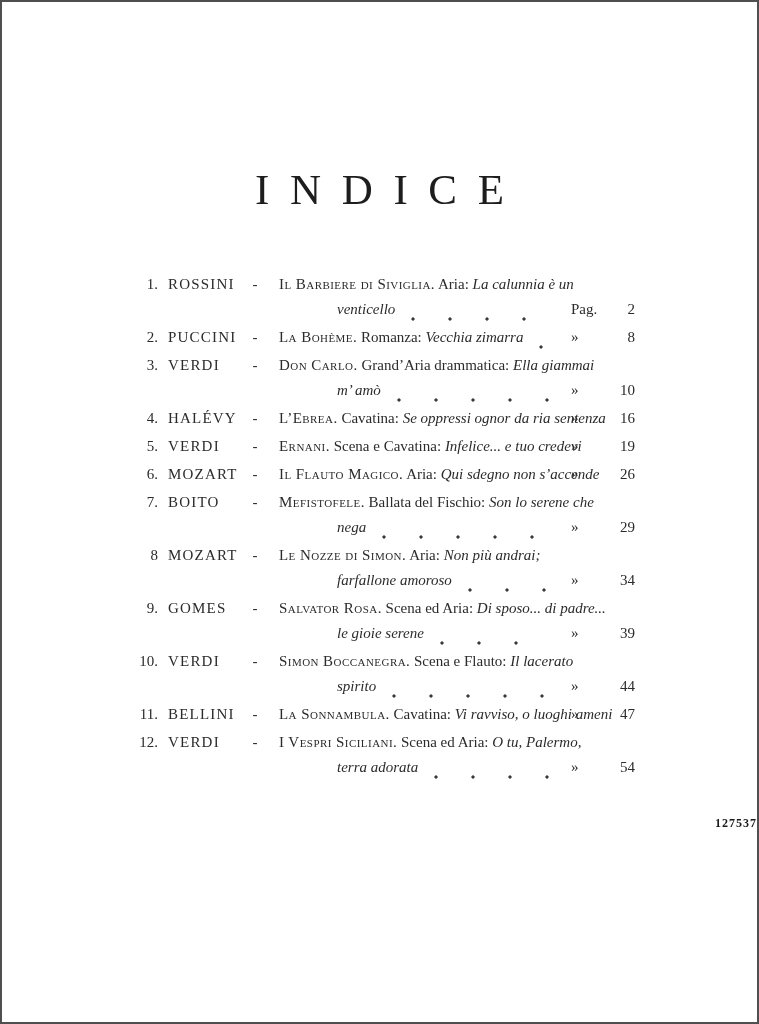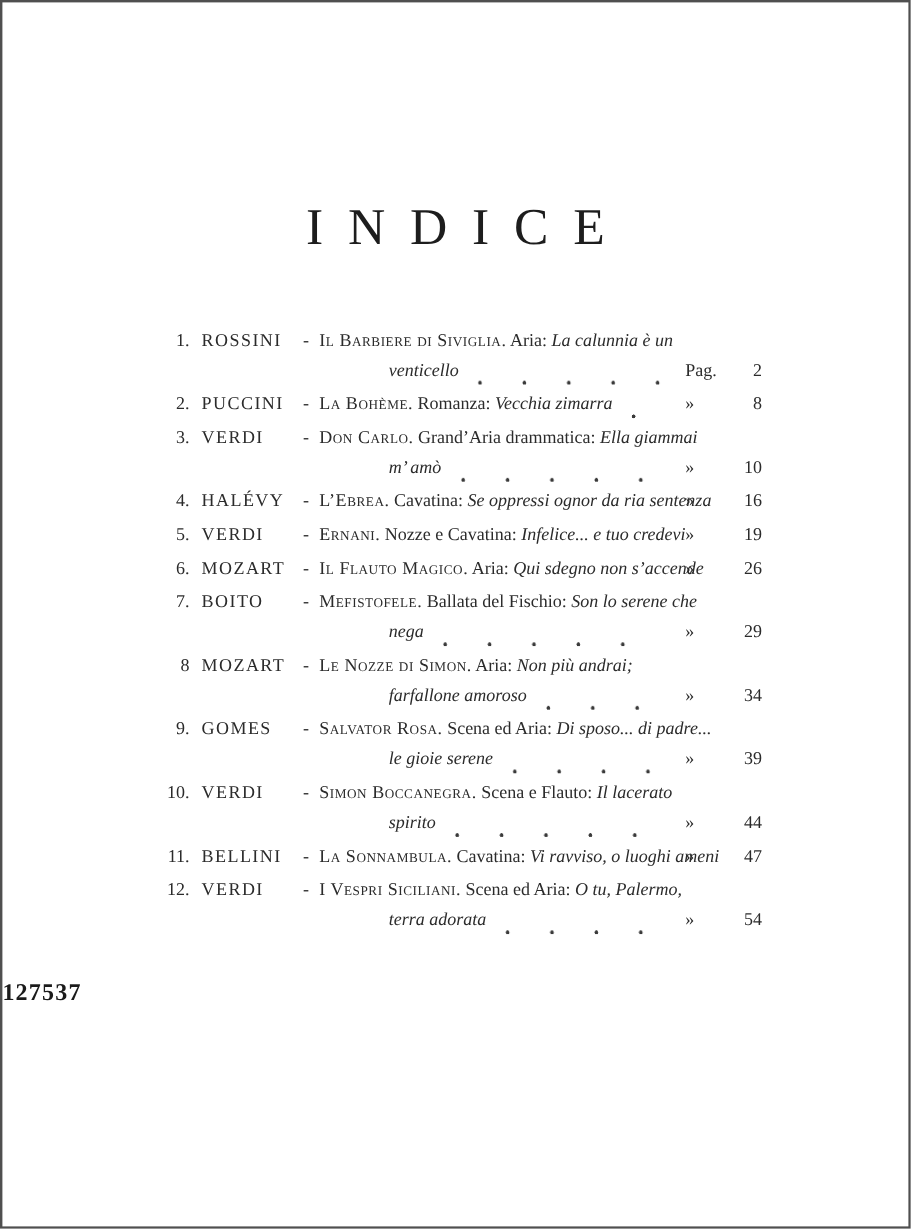--- a/index.html
+++ b/index.html
@@ -38,41 +38,41 @@
   .entry{
     display:grid;
     grid-template-columns:30px 80px 14px 1fr 38px 28px;
     column-gap:4px;
     margin-bottom:3px;
   }
   .num{text-align:right;padding-right:2px;}
   .composer{letter-spacing:0.08em;padding-left:4px;}
   .dash{text-align:center;}
   .body{min-width:0;}
-  .l1,.l2{display:flex;white-space:nowrap;}
+  .l1,.l2{display:flex;white-space:nowrap;margin-left:13px;}
   .l2{padding-left:58px;align-items:center;}
   .sc{font-variant:small-caps;letter-spacing:0.03em;}
   .rm{white-space:pre;}
   .it{font-style:italic;}
   .leader{
     flex:1 1 auto;
     min-width:24px;
     align-self:flex-end;
     height:12px;
     margin:0 12px 0 16px;
     background-image:radial-gradient(circle at 2px 9px, #3a3a3a 1.4px, rgba(0,0,0,0) 1.8px);
     background-size:37px 12px;
     background-repeat:repeat-x;
   }
   .plabel{align-self:end;text-align:left;padding-left:4px;}
   .pnum{align-self:end;text-align:right;padding-right:2px;}
   .plate{
     margin-top:36px;
-    text-align:left;
-    font-size:20px;
+    text-align:right;
+    font-size:12px;
     font-weight:700;
     letter-spacing:1px;
     color:#1b1b1b;
     font-family:Liberation Serif, serif;
   }
 </style>
 </head>
 <body>
 
 <div class="page">
@@ -146,21 +146,21 @@
       <span class="plabel">»</span>
       <span class="pnum">16</span>
     </div>
       <div class="entry">
       <span class="num">5.</span>
       <span class="composer">VERDI</span>
       <span class="dash">-</span>
       <span class="body">
         <span class="l1">
             <span class="sc">Ernani.</span>
-            <span class="rm"> Nozze e Cavatina: </span>
+            <span class="rm"> Scena e Cavatina: </span>
             <span class="it">Infelice... e tuo credevi</span>
           </span>
 
       </span>
       <span class="plabel">»</span>
       <span class="pnum">19</span>
     </div>
       <div class="entry">
       <span class="num">6.</span>
       <span class="composer">MOZART</span>

